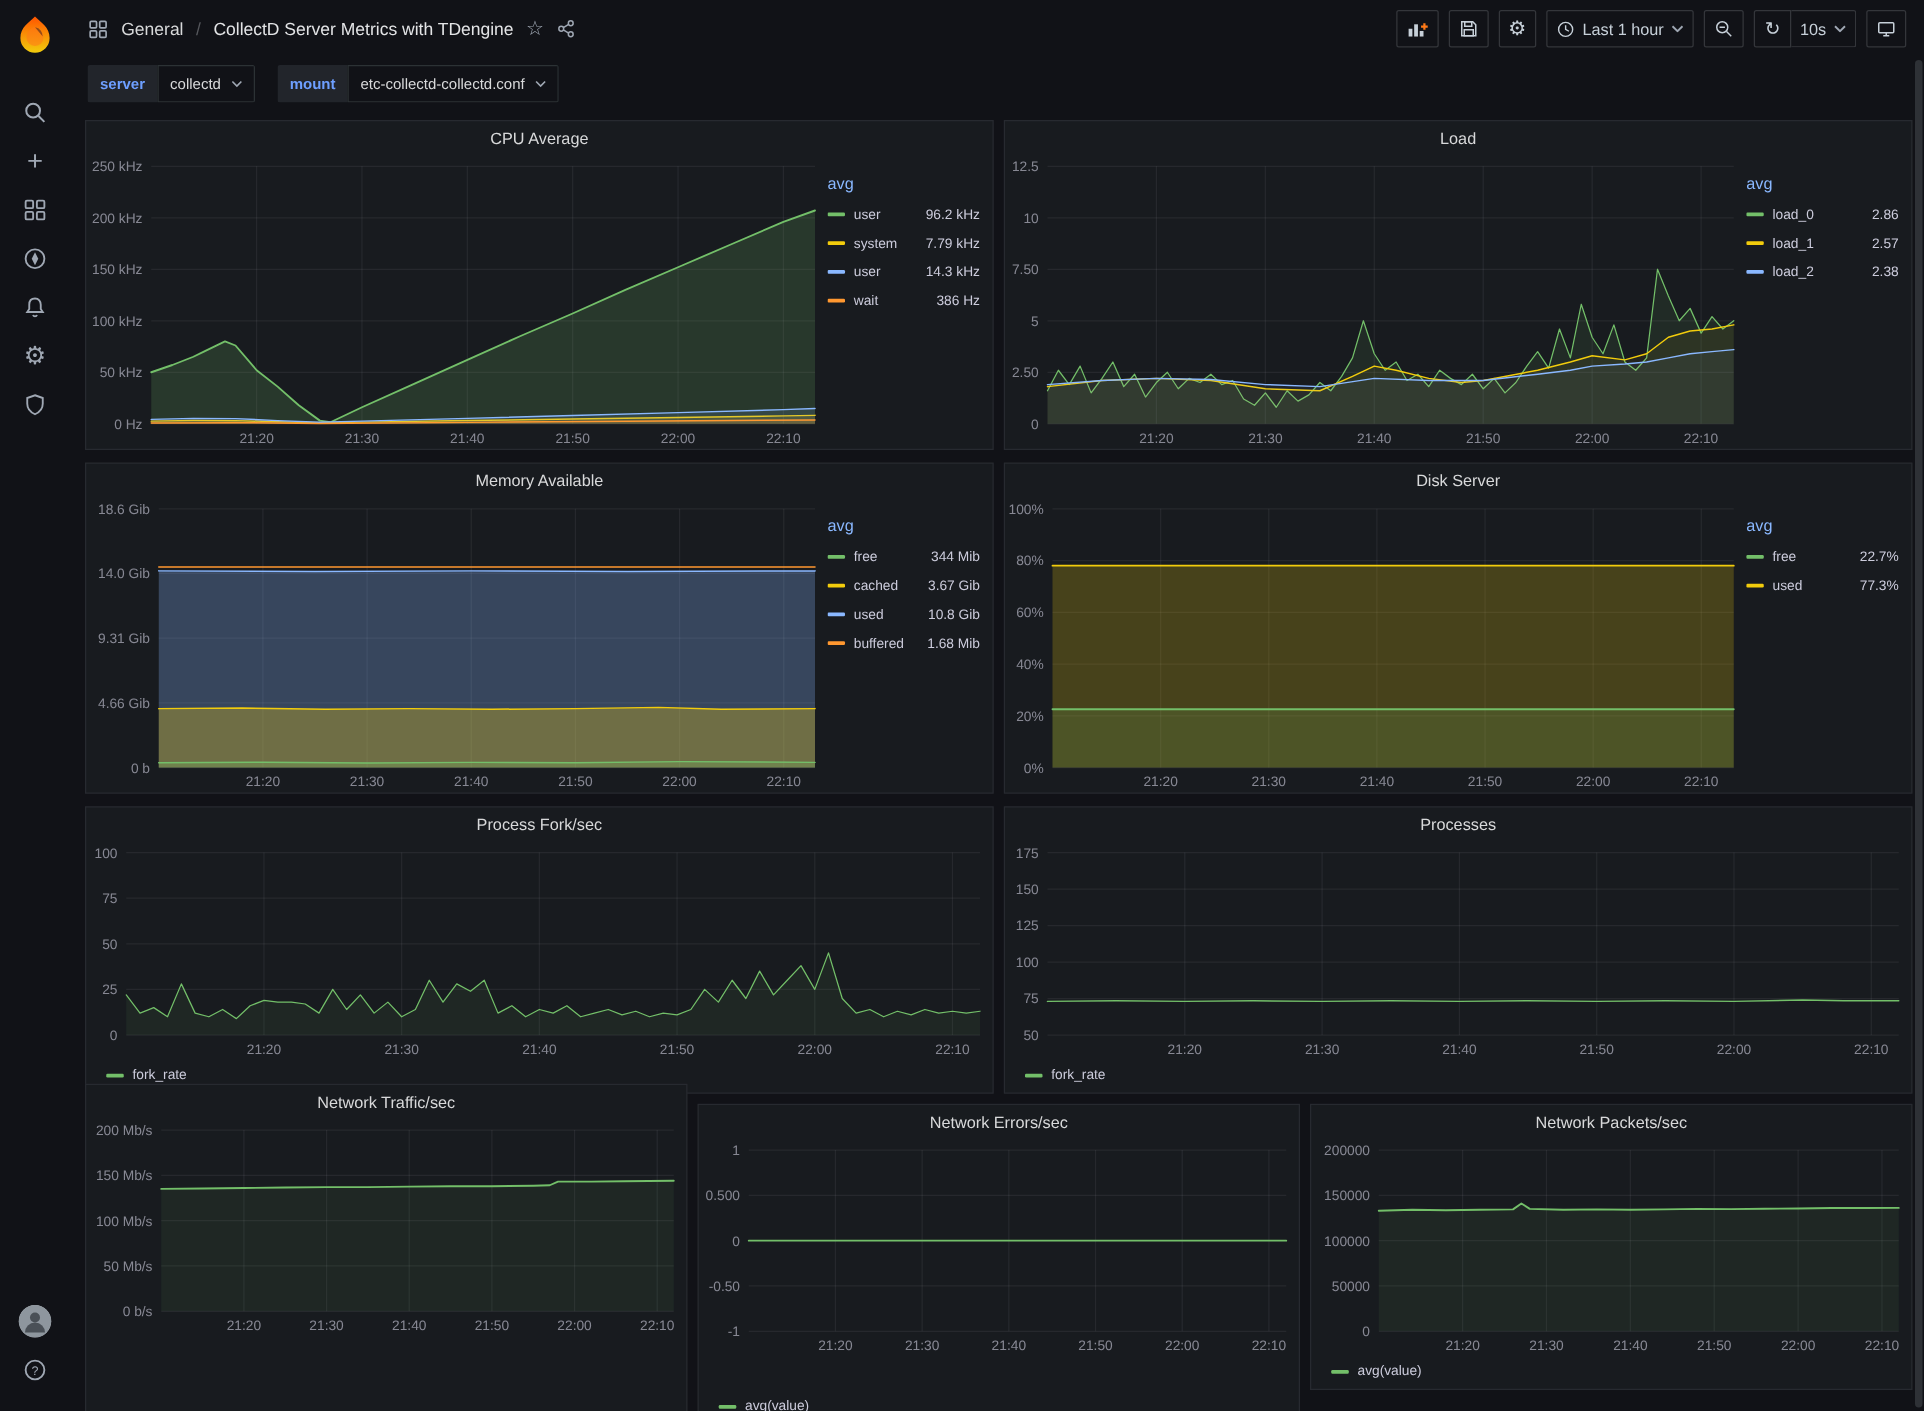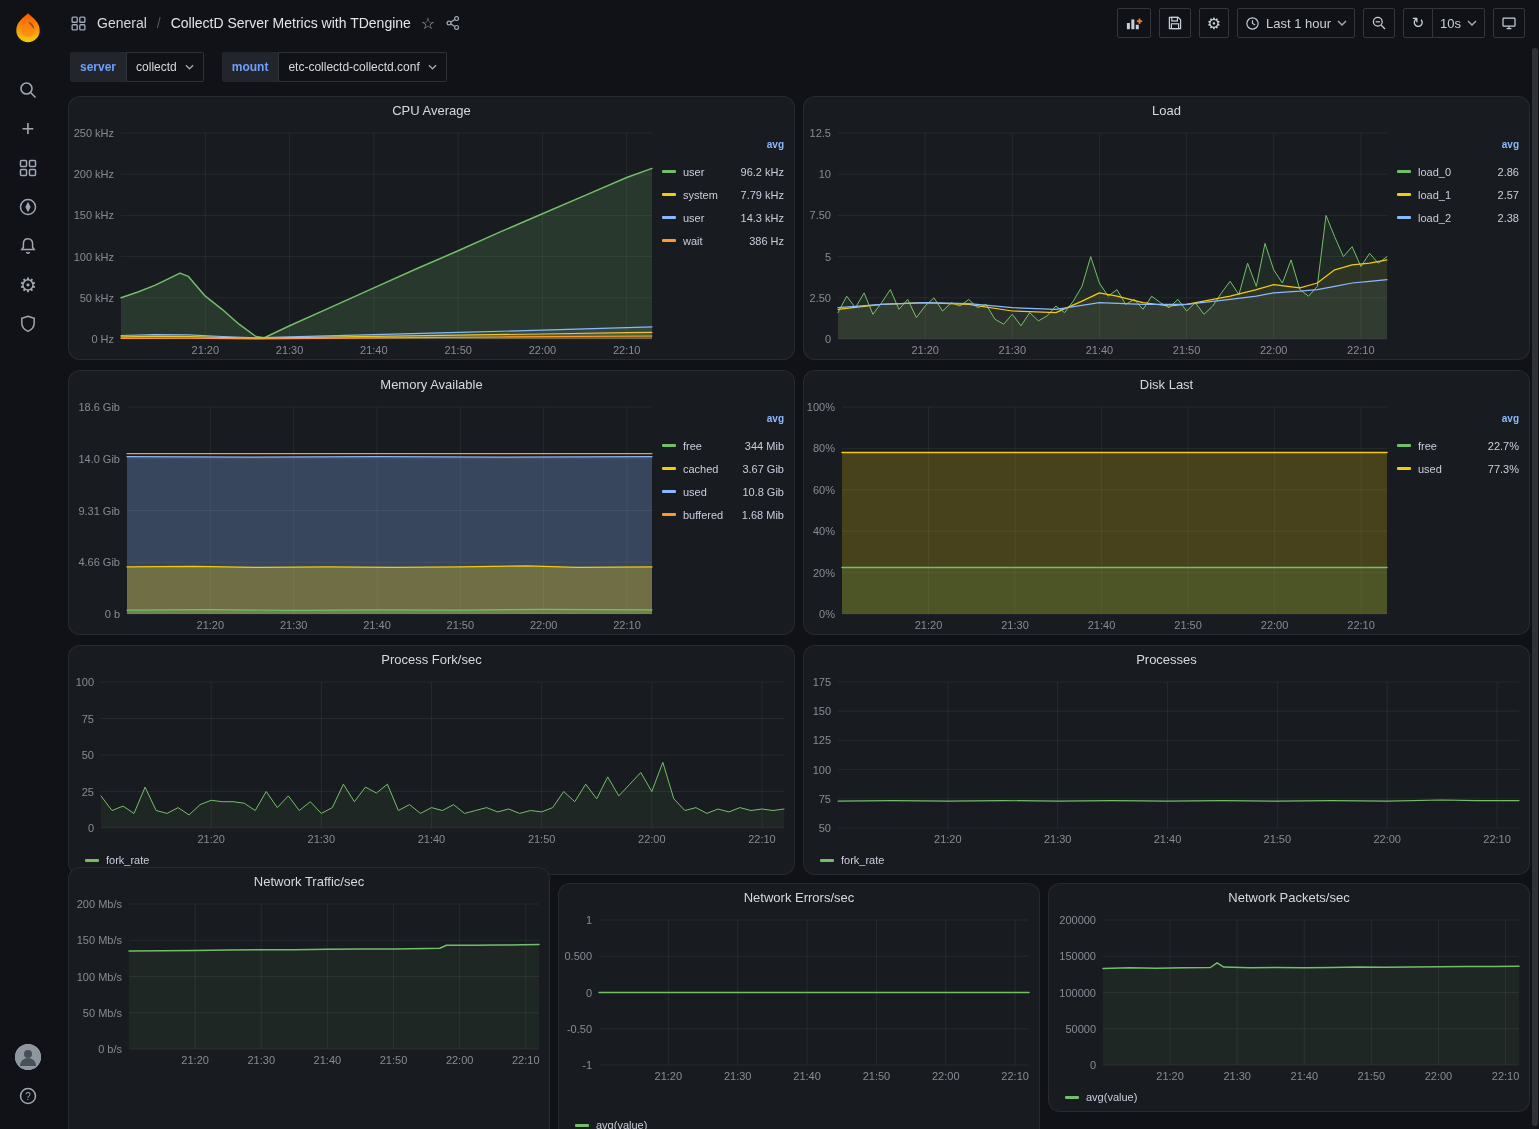--- a/index.html
+++ b/index.html
@@ -27,28 +27,28 @@
   .btn-group .tool-btn+.tool-btn{border-left:none;border-radius:0 2px 2px 0}
   .btn-group .tool-btn:first-child{border-radius:2px 0 0 2px}
   .caret{display:flex;color:#9fa7b3}
   
   .submenu{height:41px;flex:none;display:flex;align-items:center;gap:18px;padding:0 14px}
   .filter{display:flex;height:30px;border-radius:2px;font-size:12px;overflow:hidden}
   .filter-label{background:#22252b;color:#6e9fff;display:flex;align-items:center;padding:0 10px;cursor:pointer;font-weight:700}
   .filter-value{background:#111217;border:1px solid #2c3235;color:#d8d9da;display:flex;align-items:center;gap:8px;padding:0 9px;cursor:pointer}
   
   .dashboard{position:relative;flex:1;min-height:0}
-  .panel{position:absolute;background:#181b1f;border:1px solid rgba(204,204,220,0.09);border-radius:12px;display:flex;flex-direction:column}
+  .panel{position:absolute;background:#181b1f;border:1px solid rgba(204,204,220,0.09);border-radius:0;display:flex;flex-direction:column}
   .panel-title{height:28px;line-height:28px;flex:none;text-align:center;font-size:13px;font-weight:500;color:#d8d9da;cursor:pointer;white-space:nowrap;overflow:hidden}
   .panel-body{flex:1;display:flex;min-height:0}
   .panel-body.bottom{flex-direction:column}
   .chart{flex:1;min-width:0;min-height:0}
   .chart svg{display:block;font-family:inherit}
   .legend-right{width:132px;flex:none;padding:14px 10px 0 0;display:flex;flex-direction:column;overflow:hidden}
-  .legend-header{text-align:right;color:#8ab8ff;font-size:10px;font-weight:700;height:21px;flex:none}
+  .legend-header{text-align:left;color:#8ab8ff;font-size:13px;font-weight:400;height:21px;flex:none}
   .legend-item{display:flex;align-items:center;gap:7px;height:23px;font-size:11px;cursor:pointer}
   .legend-dash{width:14px;height:3px;border-radius:1px;flex:none}
   .legend-label{color:#ccccdc}
   .legend-value{margin-left:auto;color:#ccccdc}
   .legend-bottom{height:26px;flex:none;display:flex;align-items:flex-end;gap:16px;padding:0 0 4px 16px}
   .legend-bottom .legend-item{height:20px}
   
   .scrollbar{position:absolute;right:1px;top:48px;bottom:3px;width:6px}
   .scroll-thumb{width:6px;height:100%;border-radius:3px;background:#2e3136}
 </style>
@@ -418,21 +418,21 @@
               <div class="legend-item">
                 <span class="legend-dash" style="background: rgb(255, 152, 48);"></span>
                 <span class="legend-label">buffered</span>
                 <span class="legend-value">1.68 Mib</span>
               </div>
             </div>
         </div>
       </section>
 
       <section class="panel" style="left:747px;top:283px;width:727px;height:265px">
-        <div class="panel-title">Disk Last</div>
+        <div class="panel-title">Disk Server</div>
         <div class="panel-body">
           <div class="chart">
               <svg width="593" height="235">
                 <line x1="124.5079365079365" x2="124.5079365079365" y1="8" y2="215" stroke="rgba(204,204,220,0.08)"></line>
                 <text x="124.5079365079365" y="230" fill="rgba(204,204,220,0.62)" font-size="11" text-anchor="middle">21:20</text>
                 <line x1="211.015873015873" x2="211.015873015873" y1="8" y2="215" stroke="rgba(204,204,220,0.08)"></line>
                 <text x="211.015873015873" y="230" fill="rgba(204,204,220,0.62)" font-size="11" text-anchor="middle">21:30</text>
                 <line x1="297.5238095238095" x2="297.5238095238095" y1="8" y2="215" stroke="rgba(204,204,220,0.08)"></line>
                 <text x="297.5238095238095" y="230" fill="rgba(204,204,220,0.62)" font-size="11" text-anchor="middle">21:40</text>
                 <line x1="384.031746031746" x2="384.031746031746" y1="8" y2="215" stroke="rgba(204,204,220,0.08)"></line>

